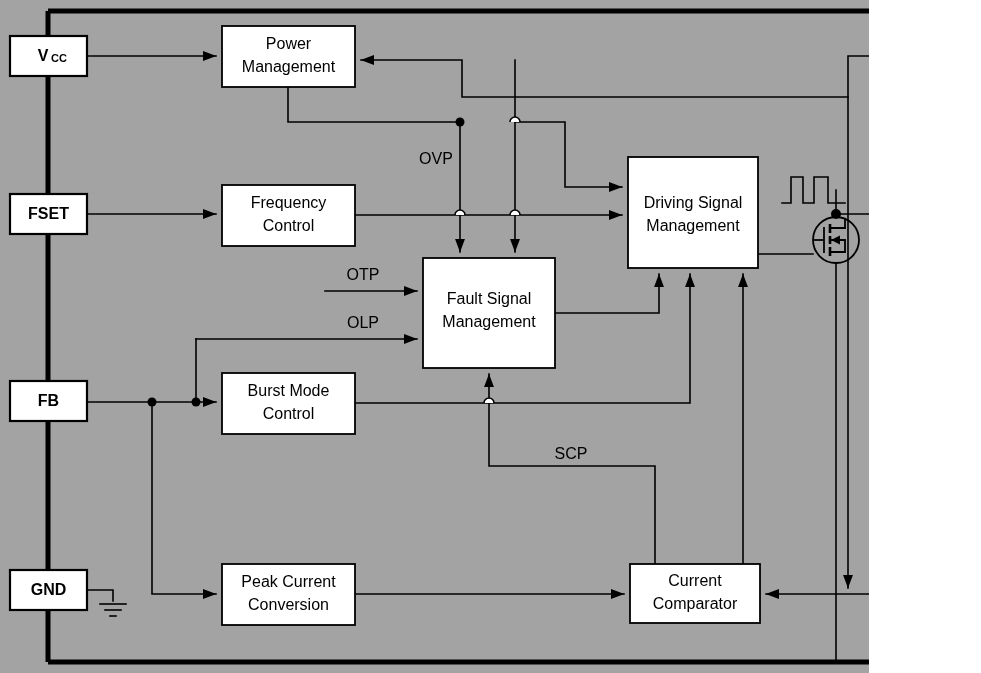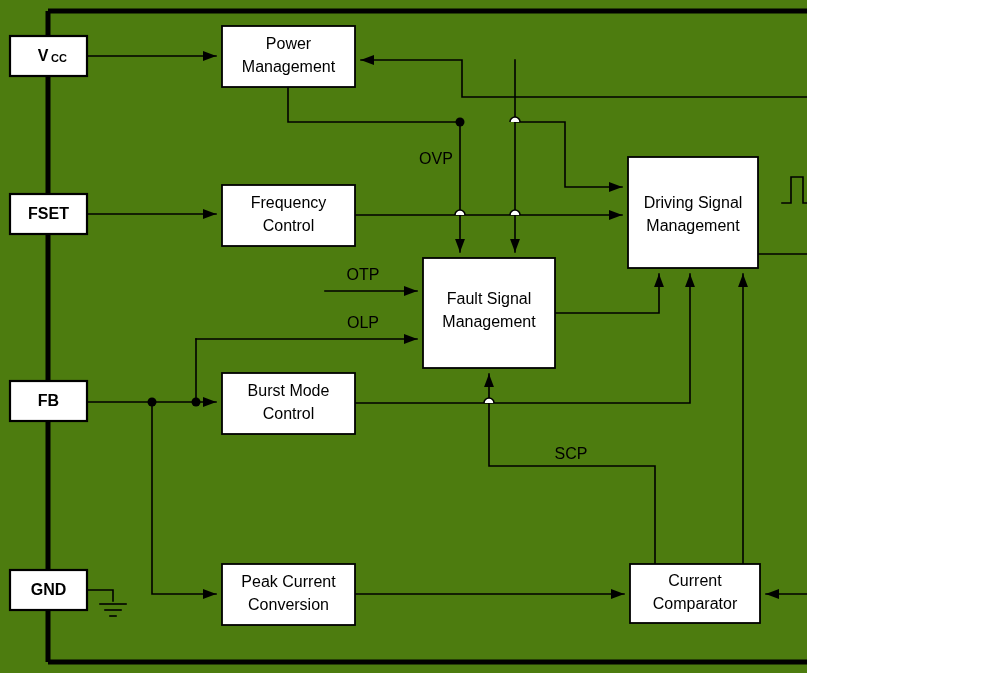--- a/index.html
+++ b/index.html
@@ -2,23 +2,23 @@
 <html><head>
 <meta charset="utf-8">
 <style>
   html, body {
     margin: 0;
     padding: 0;
     background: #ffffff;
   }
   #stage {
     position: relative;
-    width: 807px;
+    width: 869px;
     height: 673px;
-    background: #4d7c0f;
+    background: #a3a3a3;
     font-family: "Liberation Sans", sans-serif;
     overflow: hidden;
   }
   svg#diagram {
     position: absolute;
     left: 0;
     top: 0;
     width: 981px;
     height: 673px;
   }

